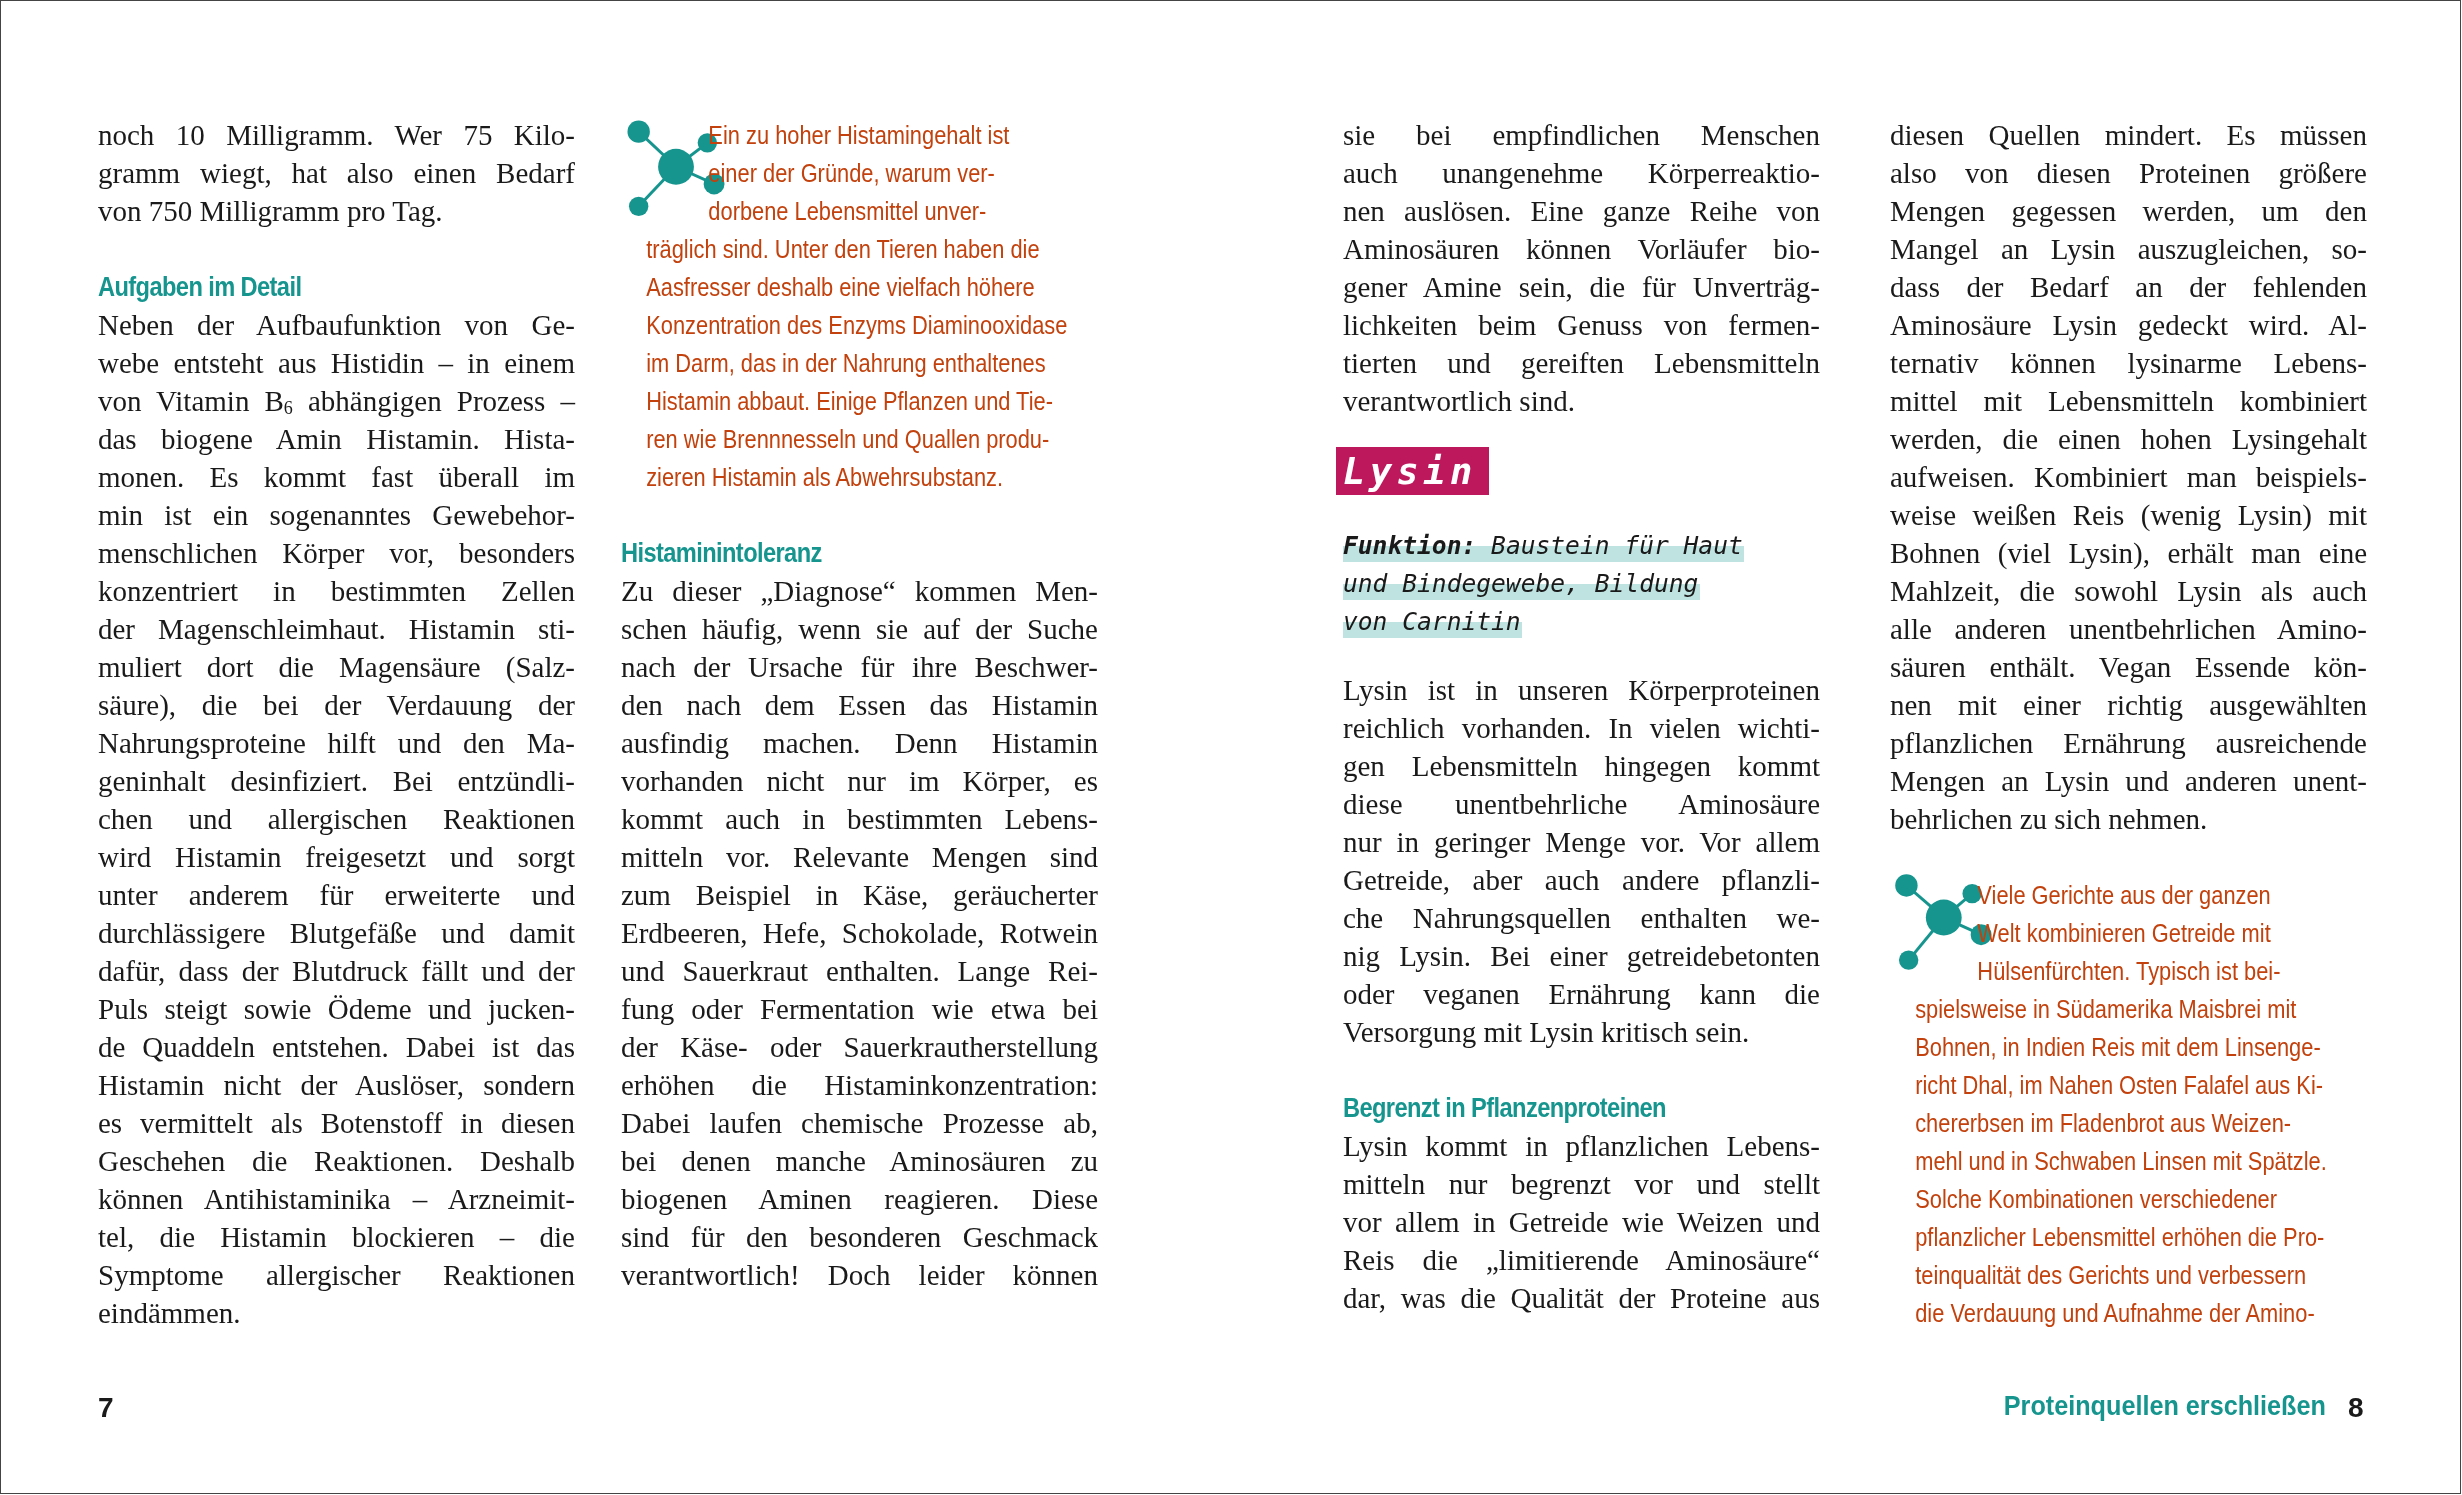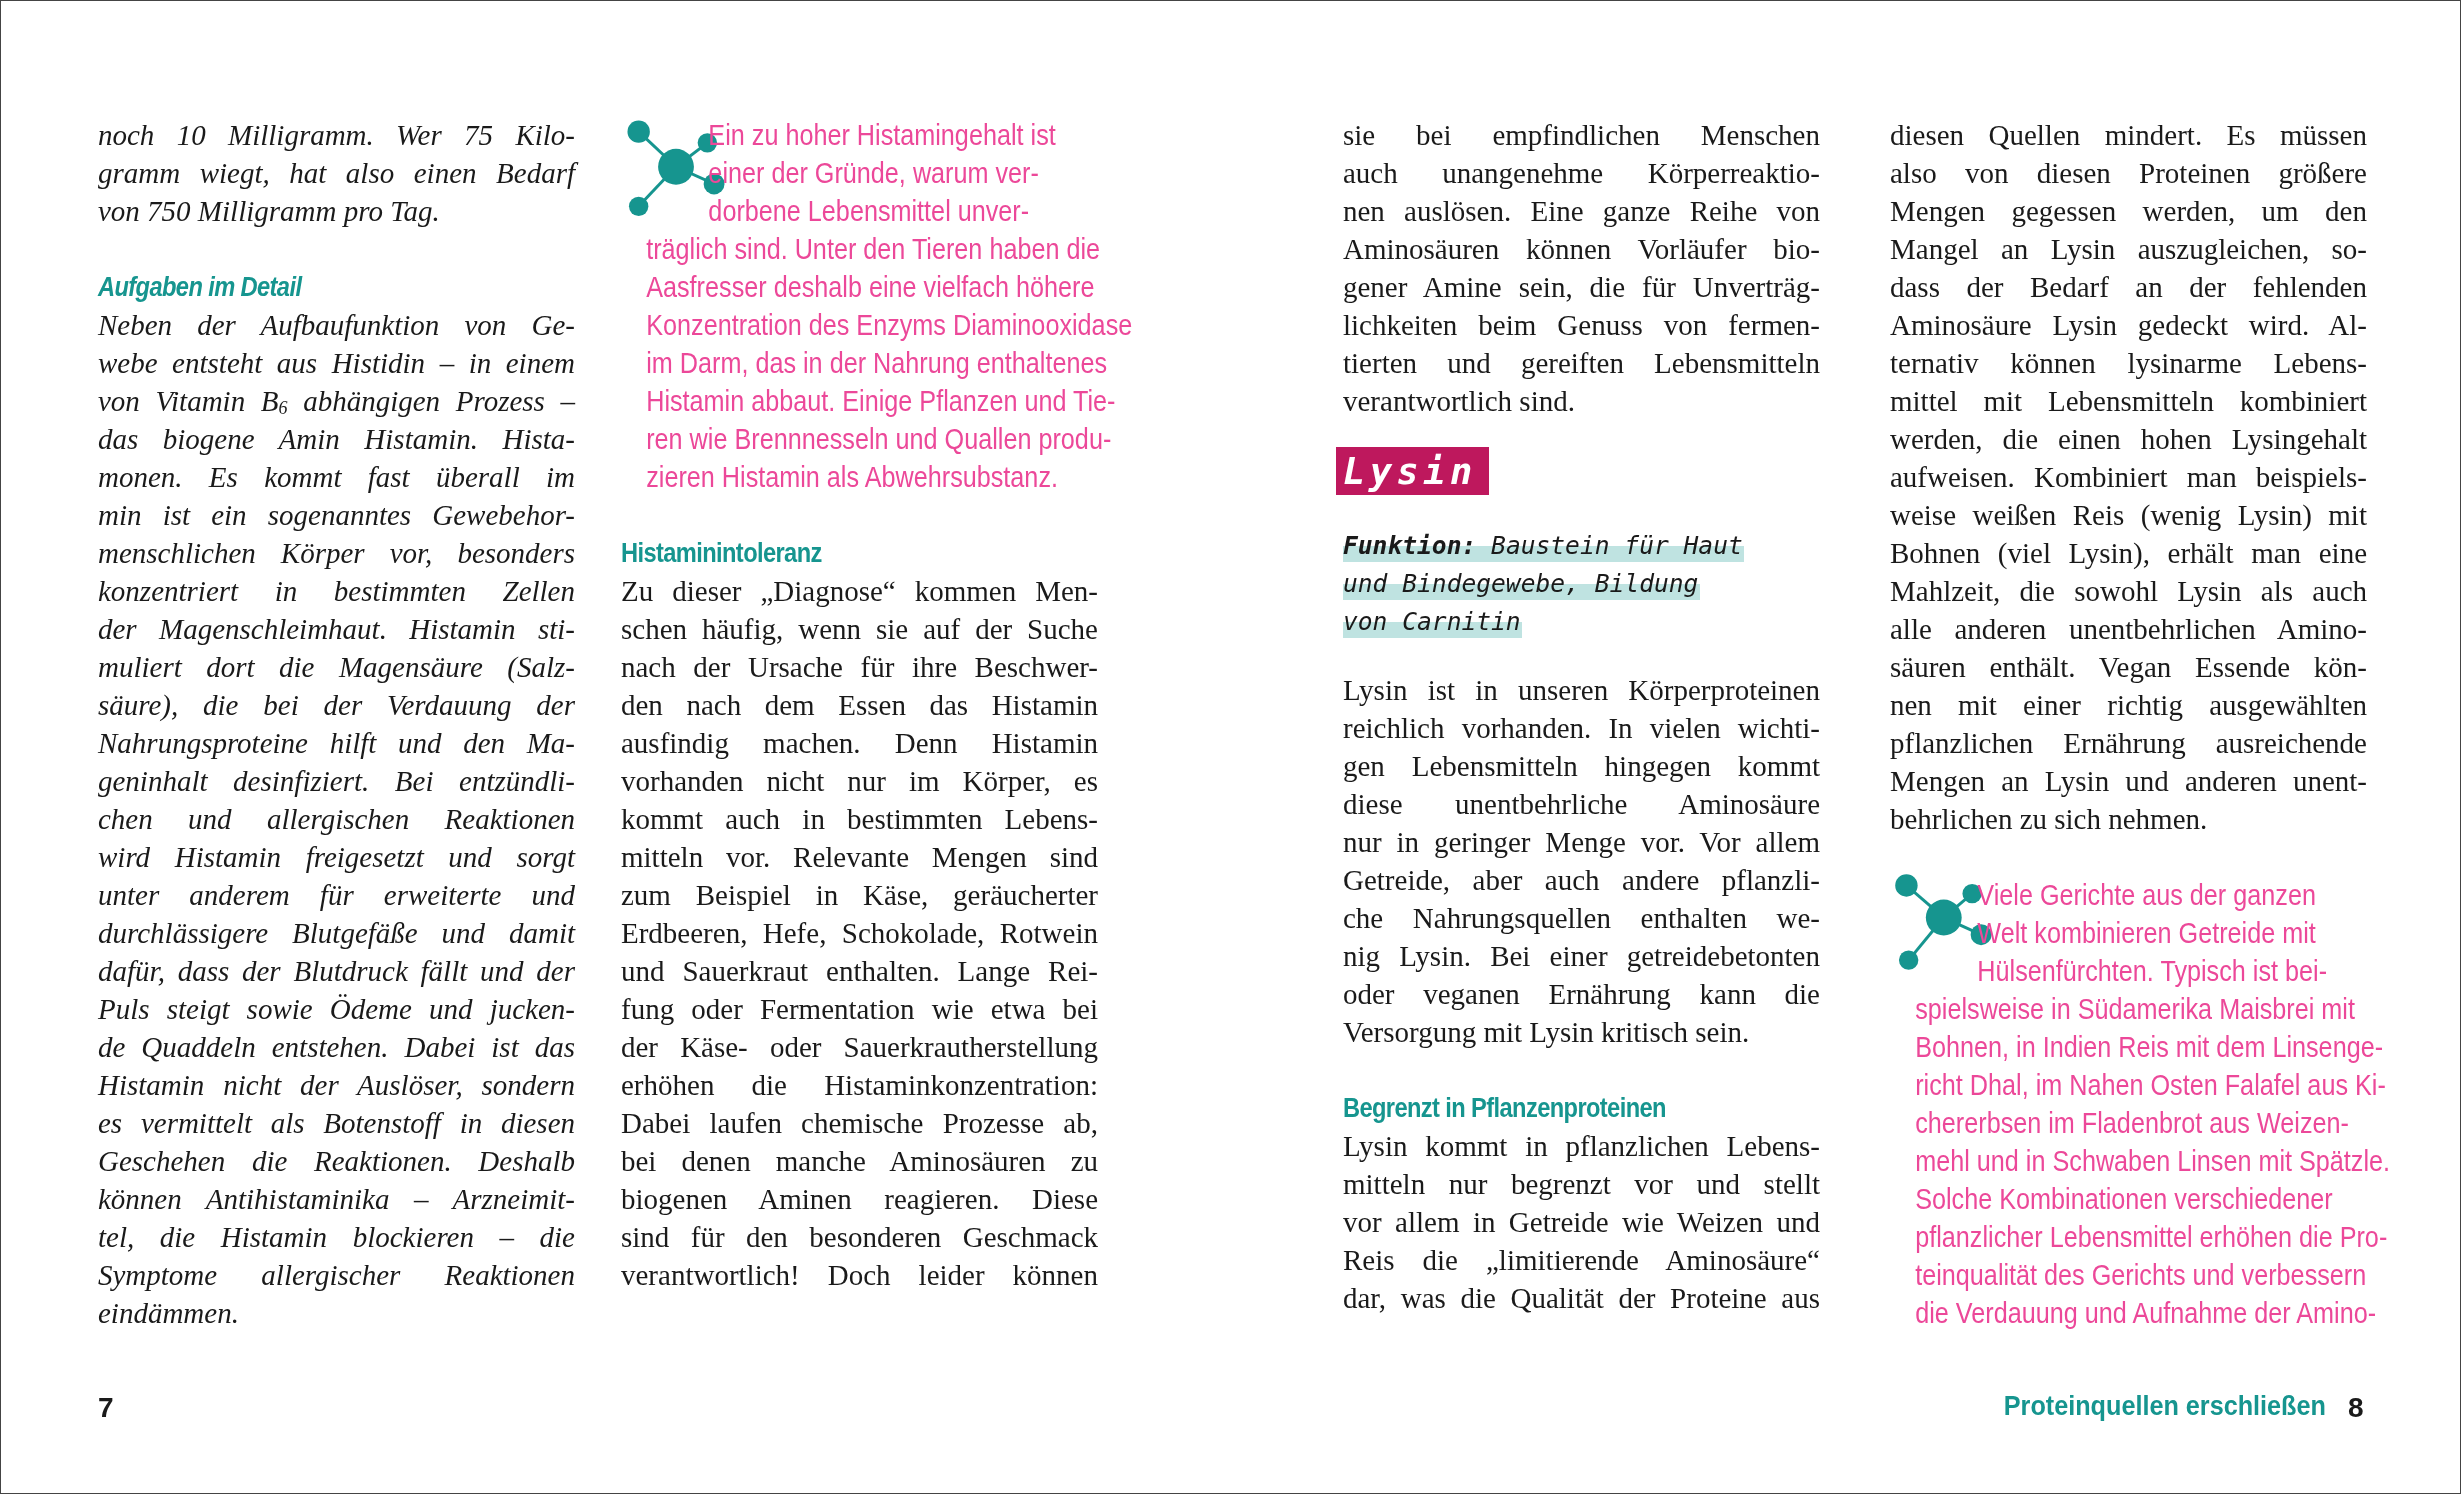--- a/index.html
+++ b/index.html
@@ -7,39 +7,39 @@
   .spread {
     position: absolute; left: 0; top: 0; width: 2459px; height: 1492px;
     border: 1.5px solid #444444; background: #ffffff;
   }
   .col {
     position: absolute; top: 115px; width: 477px;
     font-family: "Liberation Serif", "DejaVu Serif", serif;
     font-size: 29px; line-height: 38px; color: #1a1a1a;
     text-align: justify; hyphens: manual;
   }
-  .col1 { left: 97px; font-style: italic; }
+  .col1 { left: 97px; }
   .col2 { left: 620px; }
   .col3 { left: 1342px; }
   .col4 { left: 1889px; }
   .line { display: block; text-align: justify; text-align-last: justify; white-space: nowrap; }
   .line.last { text-align-last: left; }
   .heading {
     font-family: "Liberation Sans", "DejaVu Sans", sans-serif;
     font-weight: bold; color: #16958f; font-size: 27.5px; line-height: 38px;
     letter-spacing: -0.7px; transform: scaleX(0.86); transform-origin: left center;
     white-space: nowrap; display: block;
   }
   .gap { height: 38px; }
   sub { font-size: 18px; vertical-align: -3px; line-height: 0; }
 
   .callout {
-    color: #ec4899;
-    font-family: "Liberation Sans", "DejaVu Sans", sans-serif;
-    font-size: 30px; line-height: 38px;
+    color: #c2410c;
+    font-family: "Liberation Sans", "DejaVu Sans", sans-serif;
+    font-size: 26px; line-height: 38px;
   }
   .callout .cline {
     display: block; white-space: nowrap;
     transform: scaleX(0.84); transform-origin: left center;
   }
   .callout .indent { padding-left: 104px; }
   .callout .sub-indent { padding-left: 30px; }
   .molecule { position: absolute; width: 112px; height: 112px; }
 
   .lysin-badge {

